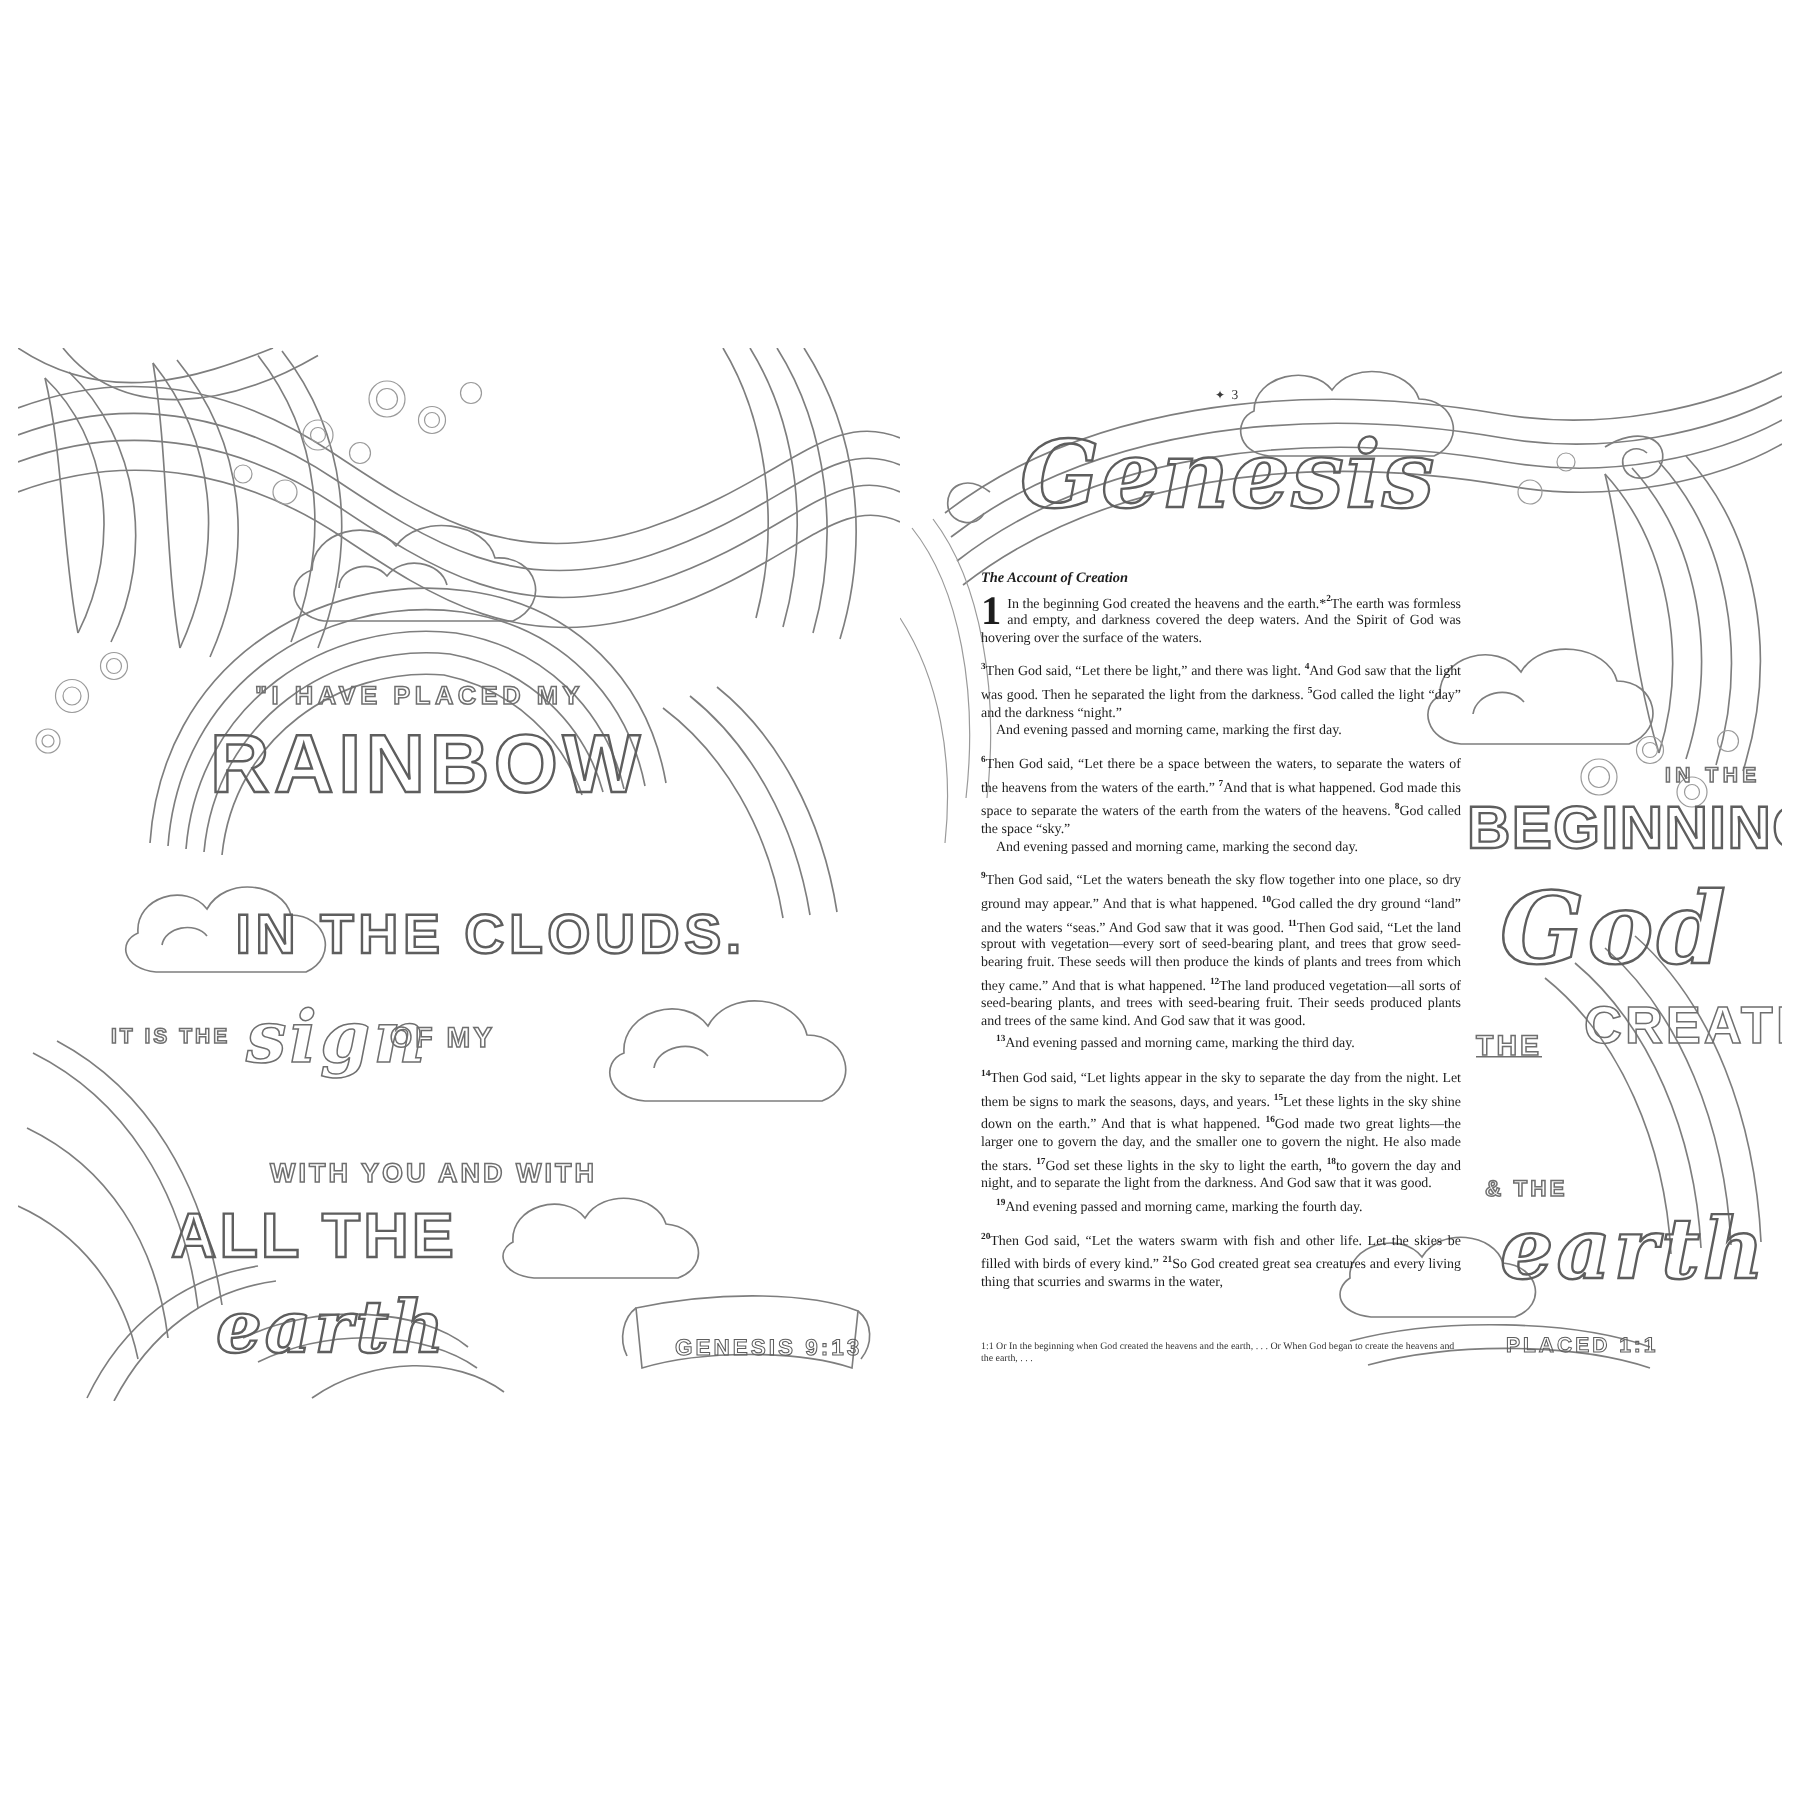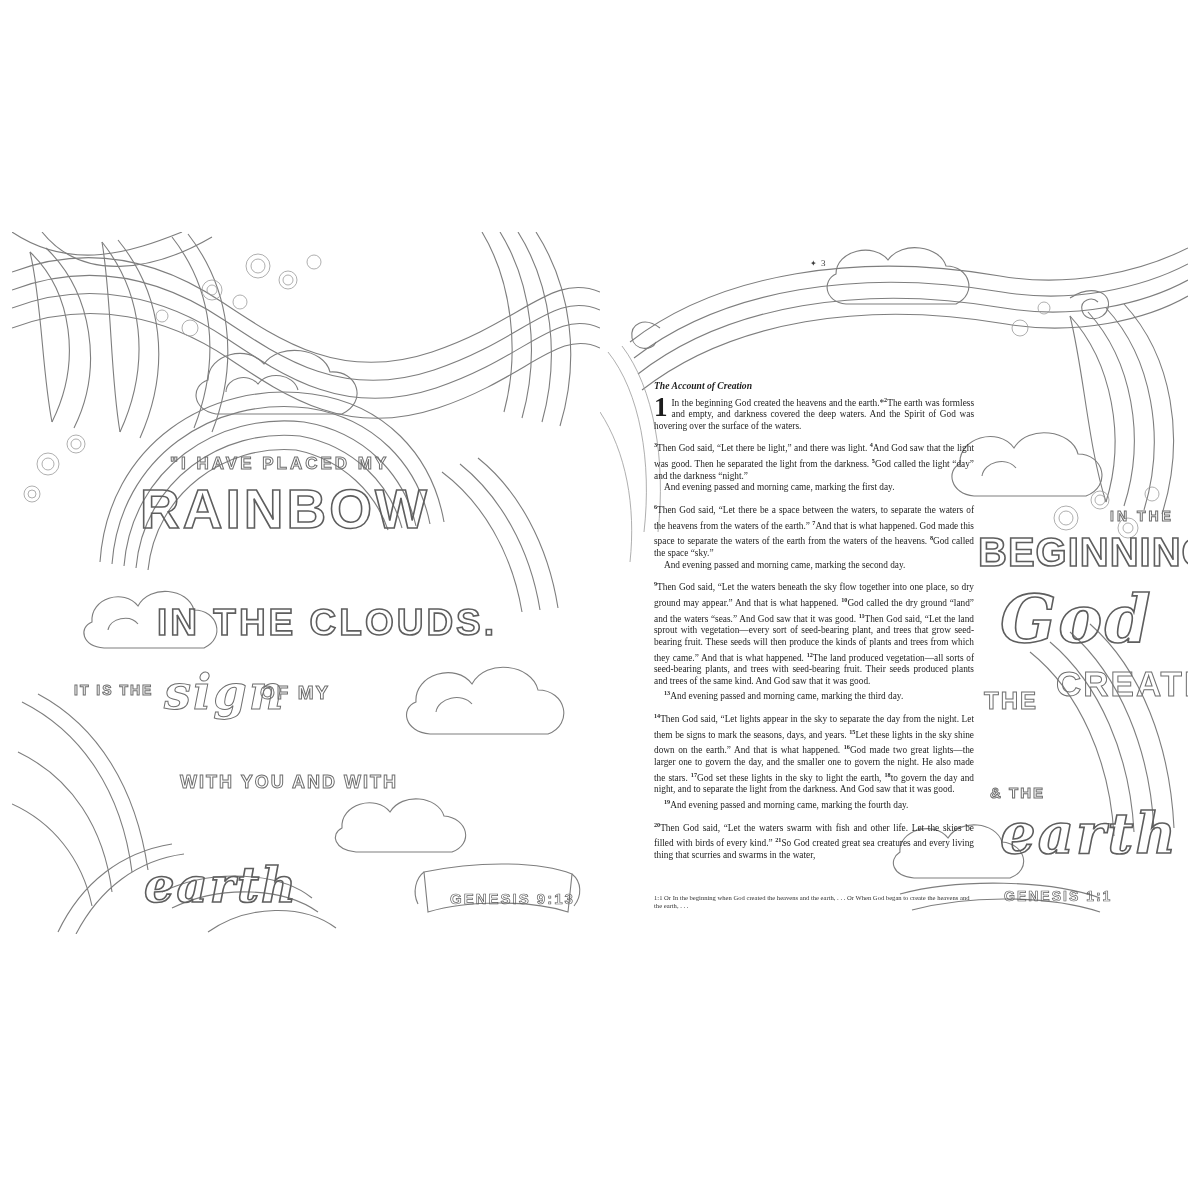--- a/index.html
+++ b/index.html
@@ -81,21 +81,21 @@
   .l-earth      { left: 132px; top: 625px; font-size: 48px; }
   .l-ref        { left: 438px; top: 658px; font-size: 15px; letter-spacing: 2px;
                   -webkit-text-stroke: 0.7px #5e5e5e; }
 
   
   .r-genesis   { left: 80px;  top: 48px;  font-size: 62px; letter-spacing: 1px; }
   .r-inthe     { left: 510px; top: 276px; font-size: 14px; letter-spacing: 3px; }
   .r-beginning { left: 378px; top: 298px; font-size: 40px; letter-spacing: 1px; }
   .r-god       { left: 400px; top: 348px; font-size: 66px; }
   .r-created   { left: 456px; top: 432px; font-size: 35px; letter-spacing: 2px; }
-  .r-the       { left: 384px; top: 455px; font-size: 24px; letter-spacing: 2px; }
+  .r-the       { left: 384px; top: 455px; font-size: 19px; letter-spacing: 2px; text-decoration: underline; }
   .r-heavens   { left: 380px; top: 490px; font-size: 40px; letter-spacing: 1px; }
   .r-andthe    { left: 390px; top: 552px; font-size: 15px; letter-spacing: 2px; }
   .r-earth     { left: 400px; top: 568px; font-size: 56px; }
   .r-ref       { left: 404px; top: 656px; font-size: 14px; letter-spacing: 2px;
                  -webkit-text-stroke: 0.7px #5e5e5e; }
 
   
   .page-number {
     position: absolute;
     left: 210px;
@@ -248,20 +248,21 @@
         </svg>
       </div>
 
       <div class="letter block l-quote-open">"I HAVE PLACED MY</div>
       <div class="letter block outline2 l-inclouds">IN THE CLOUDS.</div>
       <div class="letter block outline2 l-rainbow">RAINBOW</div>
       <div class="letter block l-itis">IT IS THE</div>
       <div class="letter script l-sign">sign</div>
       <div class="letter block l-ofmy">OF MY</div>
       <div class="letter block l-withyou">WITH YOU AND WITH</div>
+      <div class="letter block outline2 l-allthe">ALL THE</div>
       <div class="letter script outline2 l-earth">earth</div>
       <div class="letter block l-ref">GENESIS 9:13</div>
     </div>
 
     <div class="page-half right-half">
 
       <div class="art">
         <svg viewBox="0 0 588 702" preserveAspectRatio="none">
 
           <g class="ln">
@@ -318,29 +319,30 @@
             <path d="M60 96 C 44 84, 30 92, 32 106 C 34 118, 52 120, 56 110"></path>
           </g>
         </svg>
       </div>
 
       <div class="page-number">
         <span class="mark">✦</span>
         <span>3</span>
       </div>
 
+      <div class="letter script outline2 r-genesis">Genesis</div>
 
       <div class="letter block r-inthe">IN THE</div>
       <div class="letter block outline2 r-beginning">BEGINNING</div>
       <div class="letter script outline2 r-god">God</div>
       <div class="letter block r-created">CREATED</div>
       <div class="letter block r-the">THE</div>
       <div class="letter block r-andthe">&amp; THE</div>
       <div class="letter script outline2 r-earth">earth</div>
-      <div class="letter block r-ref">GENESIS 1:1</div>
+      <div class="letter block r-ref">PLACED 1:1</div>
 
       <div class="text-col">
         <div class="section-head">The Account of Creation</div>
 
         <div class="chapter-para">
           <span class="drop-cap">1</span>
           <span>In the beginning God created the heavens and the earth.*<span class="vs">2</span>The earth was formless and empty, and darkness covered the deep waters. And the Spirit of God was hovering over the surface of the waters.</span>
         </div>
 
         <div class="para">

